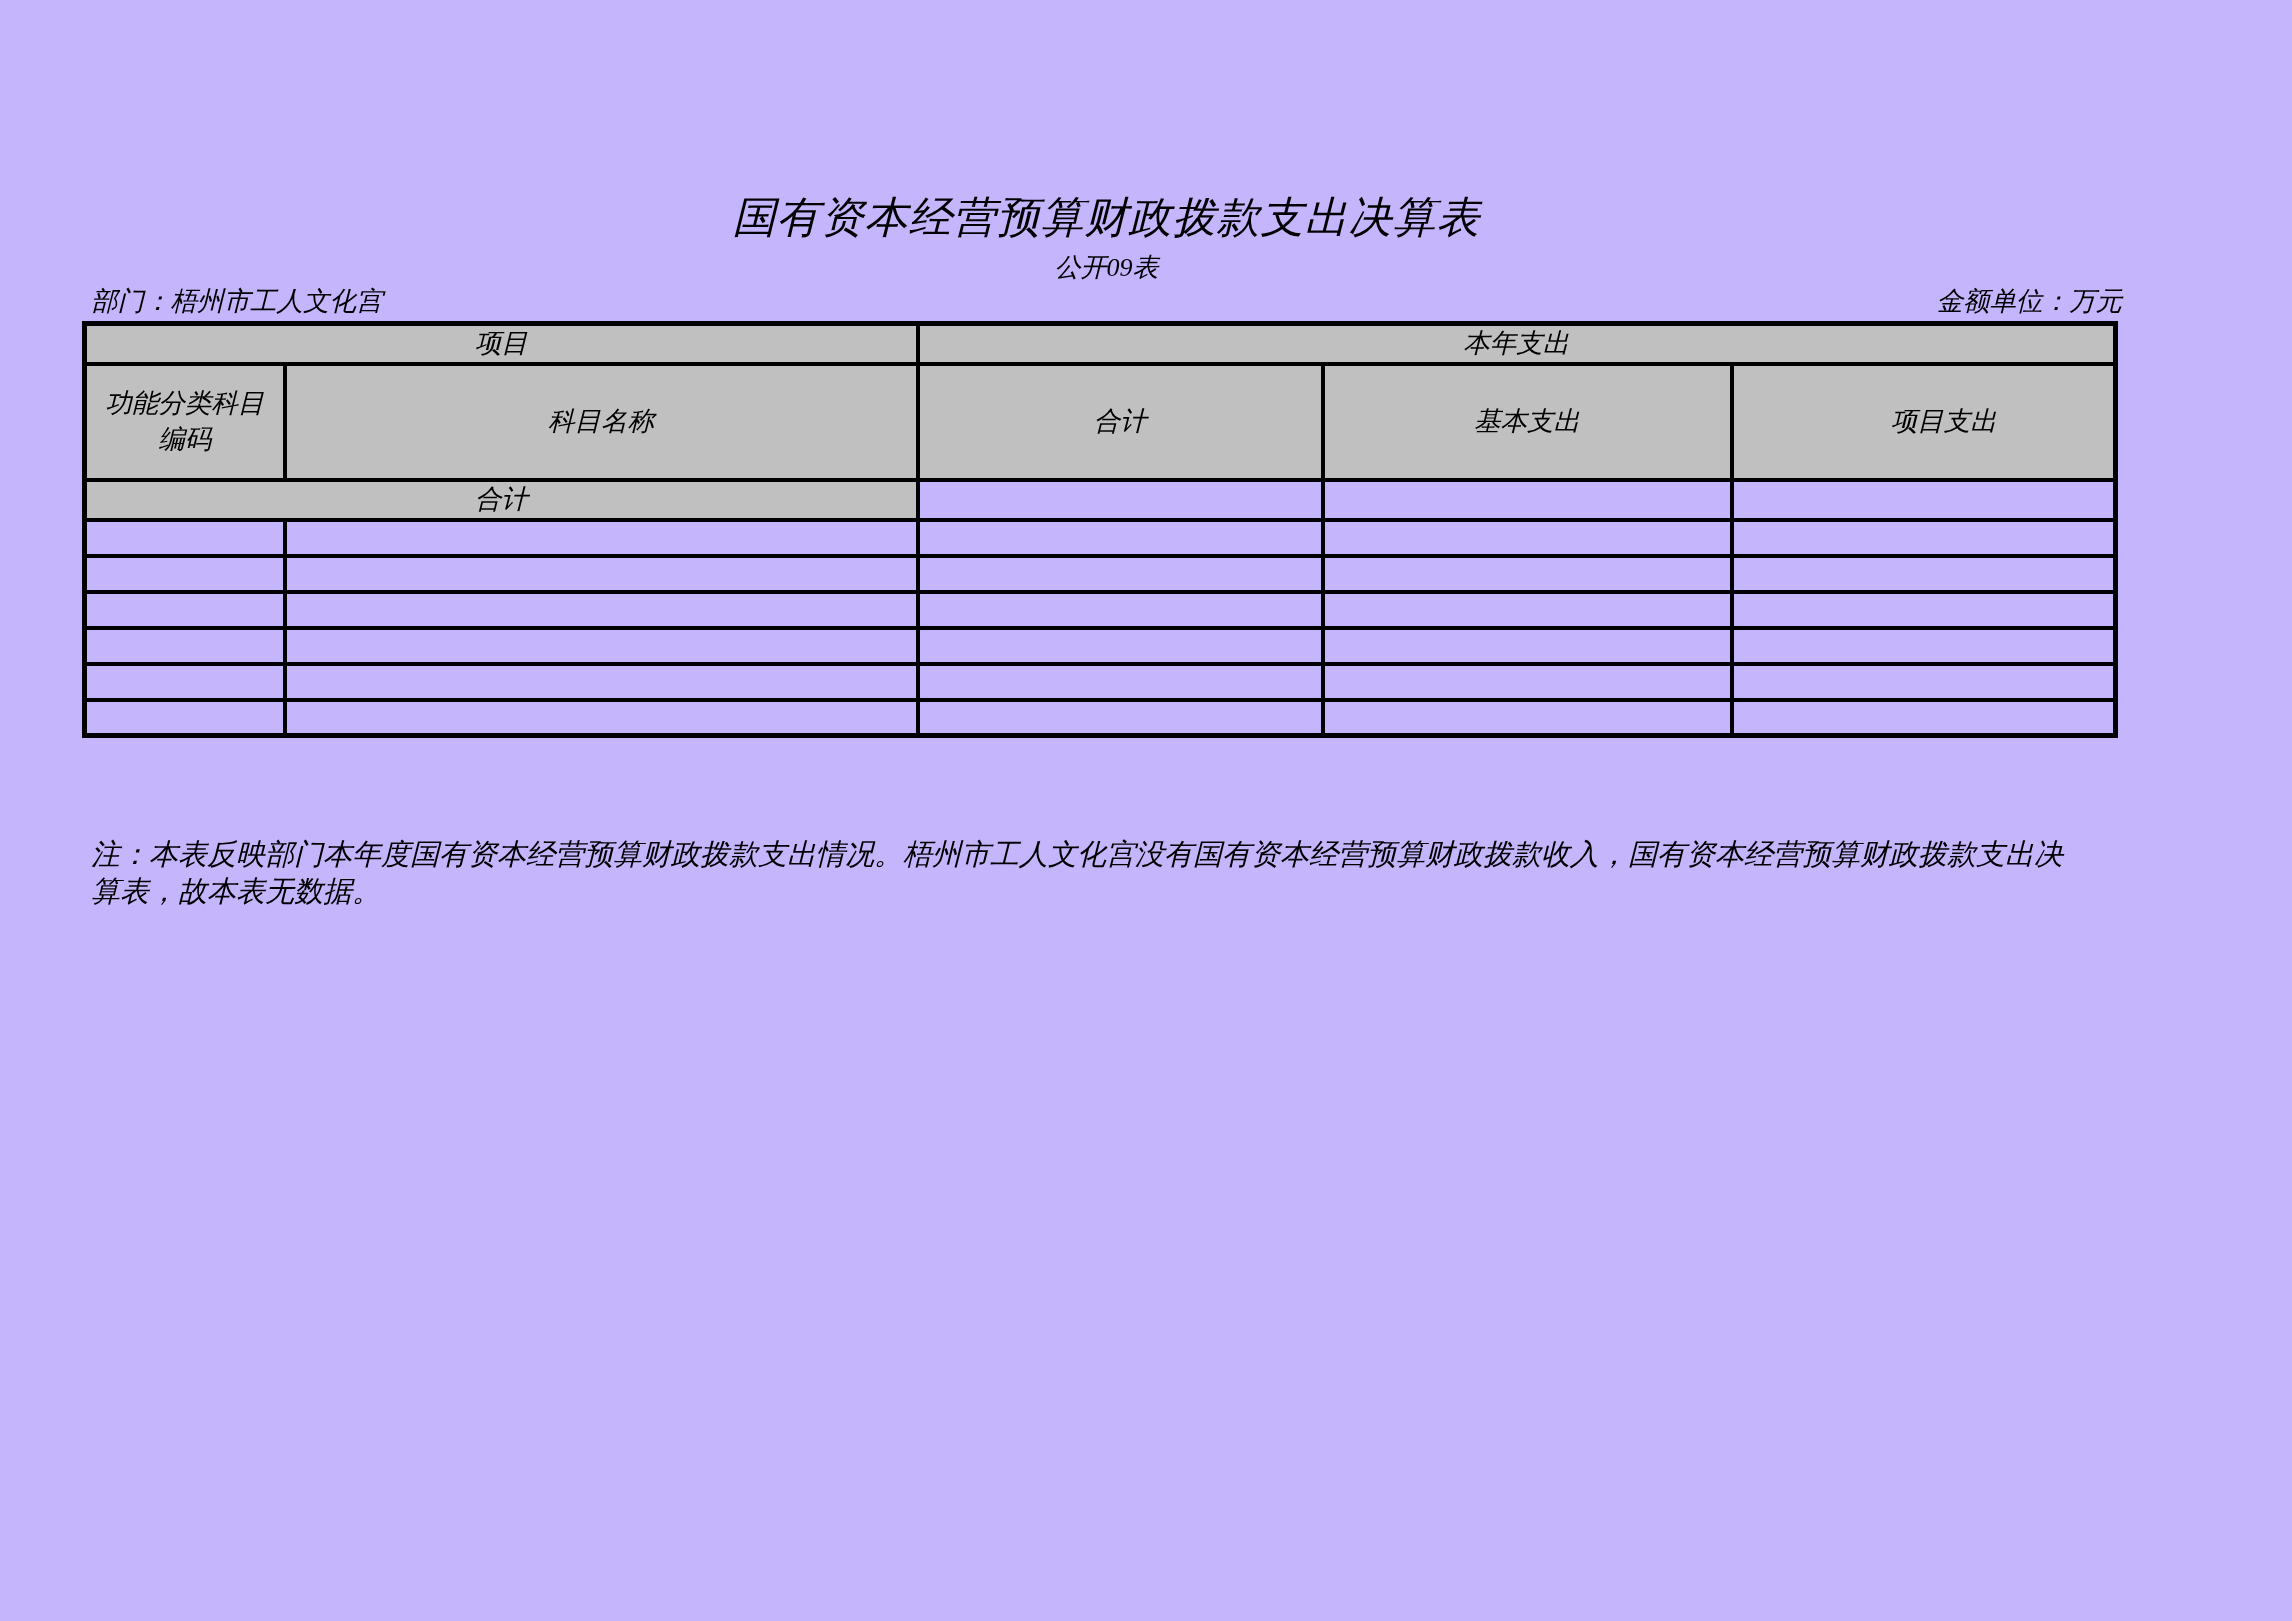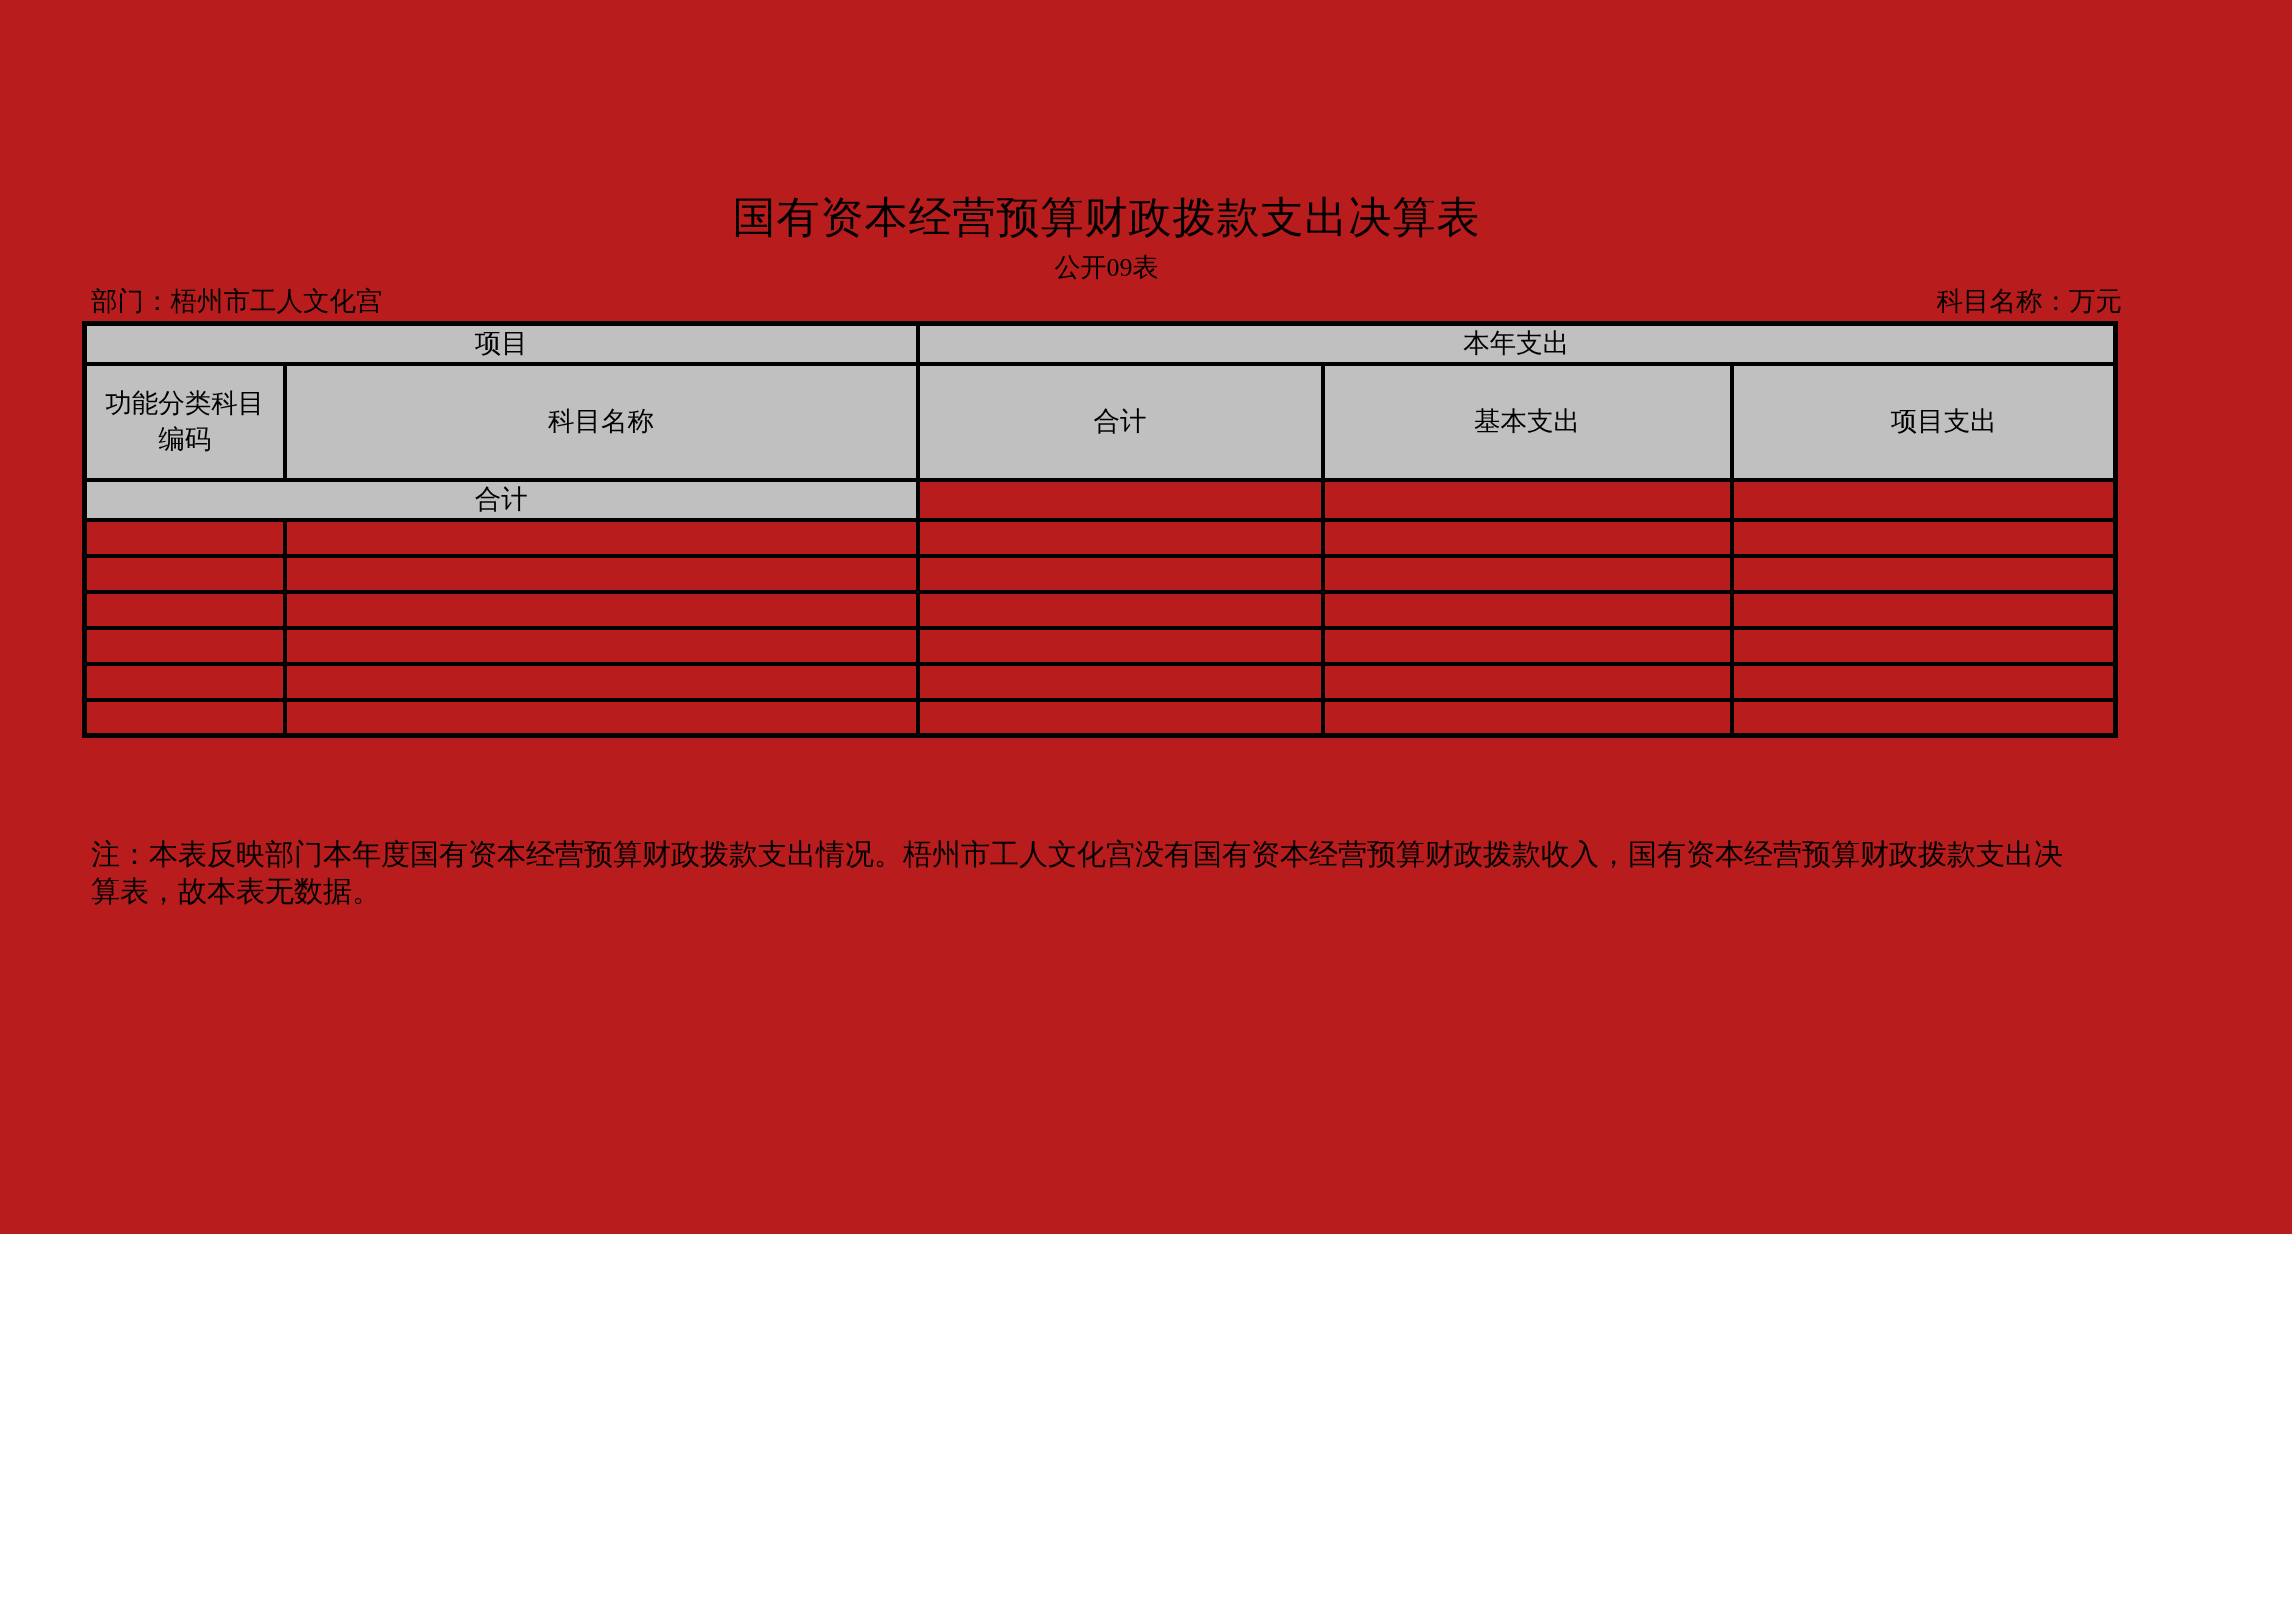--- a/index.html
+++ b/index.html
@@ -3,24 +3,25 @@
 <meta charset="utf-8">
 <style>
   html, body {
     margin: 0;
     padding: 0;
     background: #ffffff;
   }
   .page {
     position: relative;
     width: 2293px;
-    height: 1234px;
-    background: #b91c1c;
+    height: 1621px;
+    background: #c4b5fd;
     color: #000000;
     font-family: "Liberation Serif", "DejaVu Serif", serif;
+    font-style: italic;
   }
   .doc-title {
     position: absolute;
     left: 91px;
     top: 192px;
     width: 2031px;
     margin: 0;
     text-align: center;
     font-size: 43px;
     font-weight: normal;
@@ -86,21 +87,21 @@
 <body>
 
 <div class="page">
 
   <h1 class="doc-title">国有资本经营预算财政拨款支出决算表</h1>
 
   <div class="form-code">公开09表</div>
 
   <div class="meta-row">
     <span>部门：梧州市工人文化宫</span>
-    <span>科目名称：万元</span>
+    <span>金额单位：万元</span>
   </div>
 
   <table class="budget">
     <colgroup>
       <col style="width:200px">
       <col style="width:633px">
       <col style="width:405px">
       <col style="width:409px">
       <col style="width:384px">
     </colgroup>

